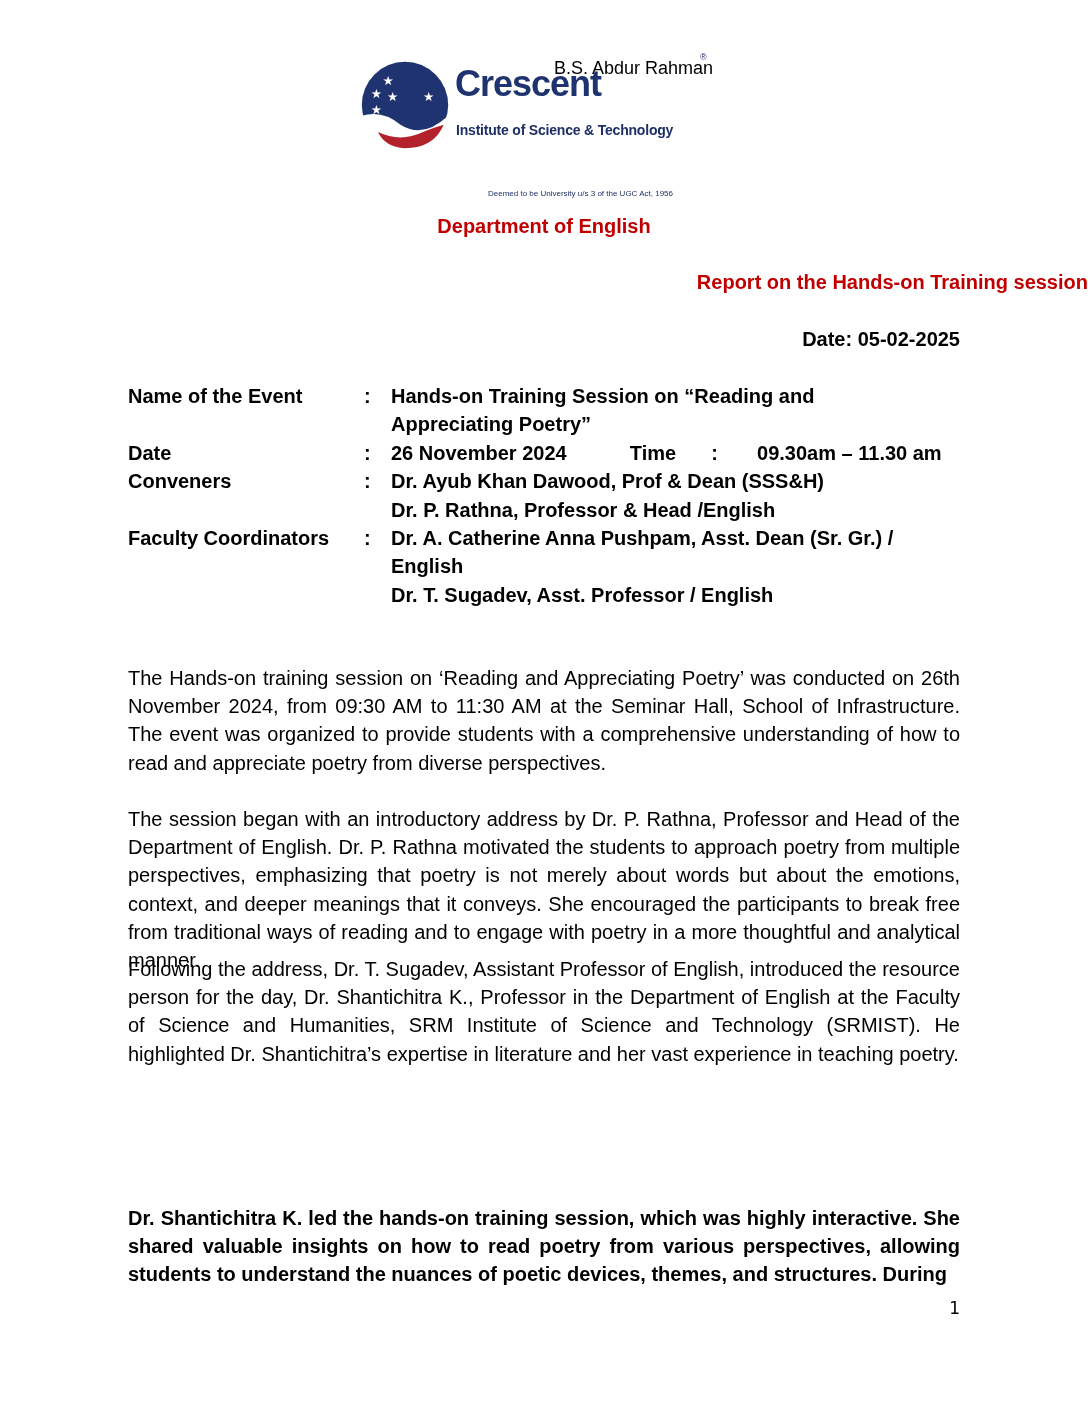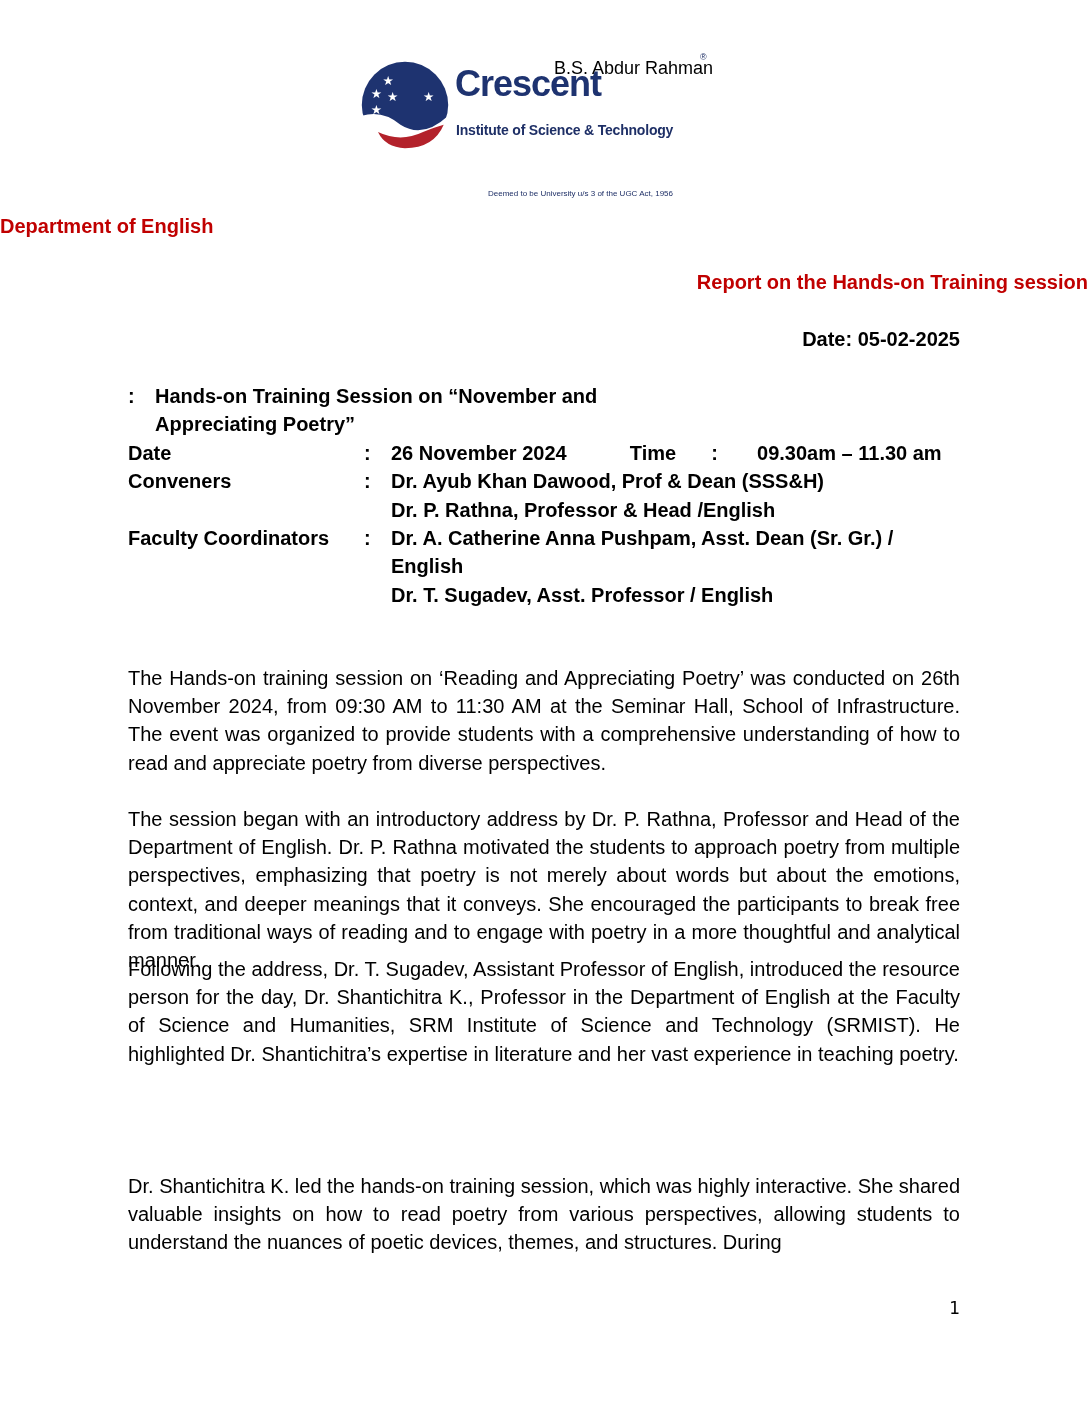--- a/index.html
+++ b/index.html
@@ -6,32 +6,32 @@
   body { width: 1088px; height: 1408px; position: relative; overflow: hidden;
          font-family: "Liberation Sans", sans-serif; color: #000; }
   .logo { position: absolute; left: 360px; top: 56px; width: 350px; height: 96px; }
   .logo-emblem { position: absolute; left: 0; top: 4px; width: 90px; height: 90px; }
   .logo-top { position: absolute; left: 194px; top: 2px; font-size: 18px; color: #000000; white-space: nowrap; }
   .logo-reg { position: absolute; left: 340px; top: -4px; font-size: 9px; color: #1e2f66; }
   .logo-main { position: absolute; left: 95px; top: 10px; font-size: 36px; font-weight: bold; color: #1e3370; letter-spacing: -1px; line-height: 1; }
   .logo-sub { position: absolute; left: 96px; top: 66px; font-size: 14px; font-weight: bold; color: #1e2f66; white-space: nowrap; letter-spacing: -0.2px; }
   .logo-note { position: absolute; left: 128px; top: 85px; font-size: 8px; color: #1e2f66; white-space: nowrap; margin-top: 48px; }
 
-  .dept { position: absolute; left: 0; width: 1088px; top: 215px; text-align: left; font-size: 20px; font-weight: bold; color: #c00000; }
+  .dept { position: absolute; left: 0; width: 1088px; top: 215px; text-align: center; font-size: 20px; font-weight: bold; color: #c00000; }
   .report-title { position: absolute; left: 0; width: 1088px; top: 271px; text-align: right; font-size: 20px; font-weight: bold; color: #c00000; }
   .report-date { position: absolute; right: 128px; top: 328px; font-size: 20px; font-weight: bold; }
 
   .meta { position: absolute; left: 128px; top: 382px; width: 832px; font-size: 20px; font-weight: bold; line-height: 28.4px; }
   .meta-row { display: flex; }
   .meta-label { width: 236px; flex: none; }
   .meta-colon { width: 27px; flex: none; }
   .meta-value { flex: 1; }
 
   .body-text { position: absolute; left: 128px; width: 832px; font-size: 20px; line-height: 28.2px; text-align: justify; }
-  .p1 { top: 664px; } .p2 { top: 805px; } .p3 { top: 955px; } .p4 { top: 1172px; }
+  .p1 { top: 664px; } .p2 { top: 805px; } .p3 { top: 955px; } .p4 { top: 1204px; font-weight: bold; }
   .page-num { position: absolute; right: 128px; top: 1298px; font-size: 17px; font-family: "DejaVu Sans", sans-serif; }
 </style>
 </head>
 <body>
 
 <div class="logo">
   <svg class="logo-emblem" viewBox="0 0 100 100">
     <circle cx="50" cy="50" r="48" fill="#1e3370"></circle>
     <path d="M2 62 Q25 55 45 72 Q70 88 98 62 L98 70 Q80 100 50 99 Q15 97 4 70 Z" fill="#ffffff"></path>
     <path d="M20 80 Q45 92 70 80 Q85 74 93 72 Q82 98 50 98 Q28 97 20 80 Z" fill="#b3222b"></path>
@@ -50,23 +50,24 @@
   <span class="logo-sub">Institute of Science &amp; Technology</span>
   <span class="logo-note">Deemed to be University u/s 3 of the UGC Act, 1956</span>
 </div>
 
 <div class="dept">Department of English</div>
 <div class="report-title">Report on the Hands-on Training session</div>
 <div class="report-date">Date: 05-02-2025</div>
 
 <div class="meta">
   <div class="meta-row">
+    <div class="meta-label">Name of the Event</div>
     <div class="meta-colon">:</div>
     <div class="meta-value">
-      <div>Hands-on Training Session on “November and</div>
+      <div>Hands-on Training Session on “Reading and</div>
       <div>Appreciating Poetry”</div>
     </div>
   </div>
   <div class="meta-row">
     <div class="meta-label">Date</div>
     <div class="meta-colon">:</div>
     <div class="meta-value">
       <span>26 November 2024</span>
       <span style="display:inline-block;width:52px"></span>
       <span>Time</span>

